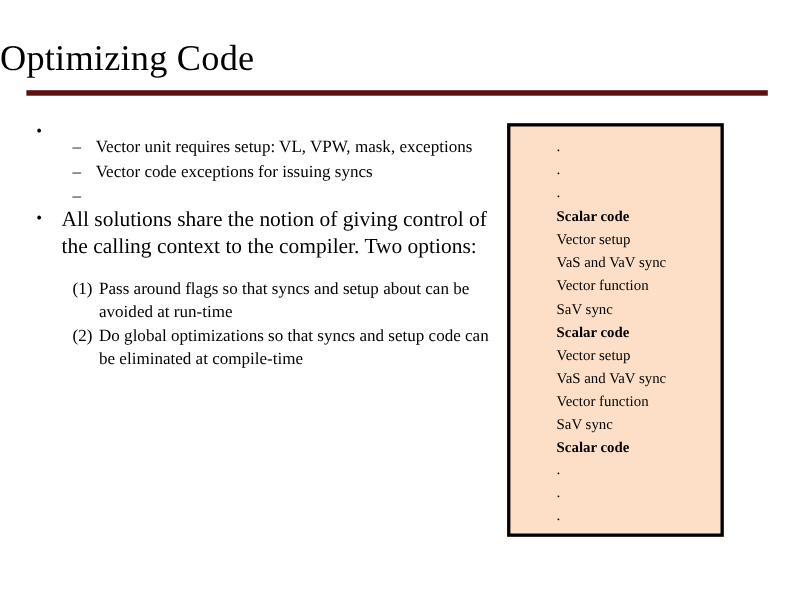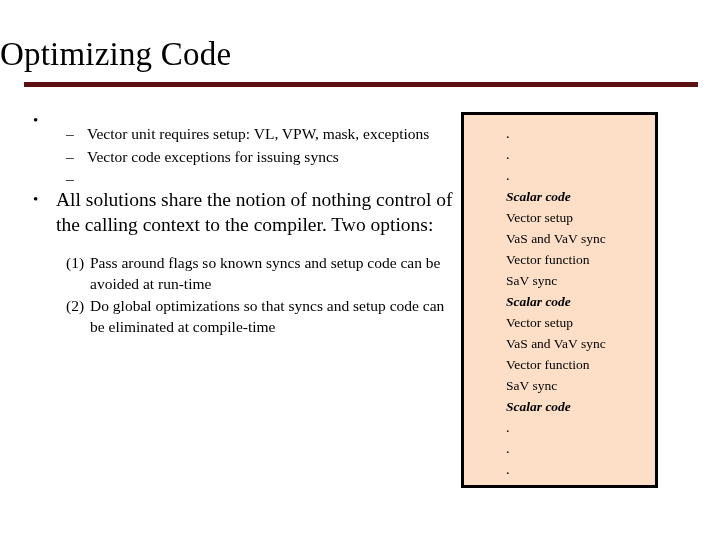--- a/index.html
+++ b/index.html
@@ -113,21 +113,21 @@
     margin: 0;
     padding: 0 0 0 42px;
     list-style: none;
   }
   .code-line {
     font-size: 13.5px;
     line-height: 21px;
     white-space: nowrap;
     height: 21px;
   }
-  .code-line.bold   { font-weight: 700; font-style: italic; }
+  .code-line.bold   { font-weight: 700; }
   .code-line.italic { }
   .code-line.dot {
     font-size: 14px;
     line-height: 21px;
   }
 </style>
 </head>
 <body>
 
 <div class="slide-title">Optimizing Code</div>
@@ -153,28 +153,28 @@
   </div>
 
   <div class="bullet-l2">
     <span class="marker">–</span>
   </div>
 
   <div class="gap-large"></div>
 
   <div class="bullet-l1">
     <span class="marker">•</span>
-    <span>All solutions share the notion of nothing control of the calling context to the compiler.  Two options:</span>
+    <span>All solutions share the notion of giving control of the calling context to the compiler.  Two options:</span>
   </div>
 
   <div class="gap-small"></div>
 
   <div class="item-num">
     <span class="marker">(1)</span>
-    <span>Pass around flags so known syncs and setup code can be avoided at run-time</span>
+    <span>Pass around flags so that syncs and setup about can be avoided at run-time</span>
   </div>
 
   <div class="item-num">
     <span class="marker">(2)</span>
     <span>Do global optimizations so that syncs and setup code can be eliminated at compile-time</span>
   </div>
 
 </div>
 
 <div class="code-panel">

